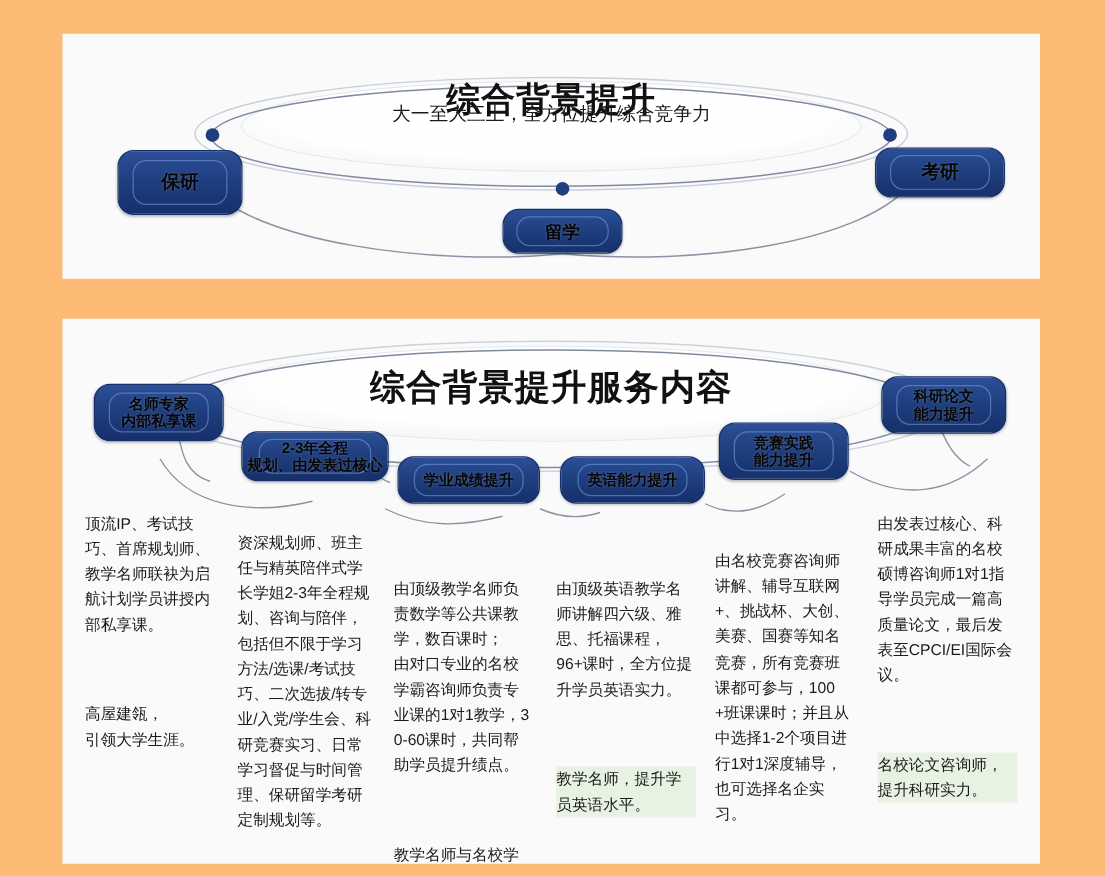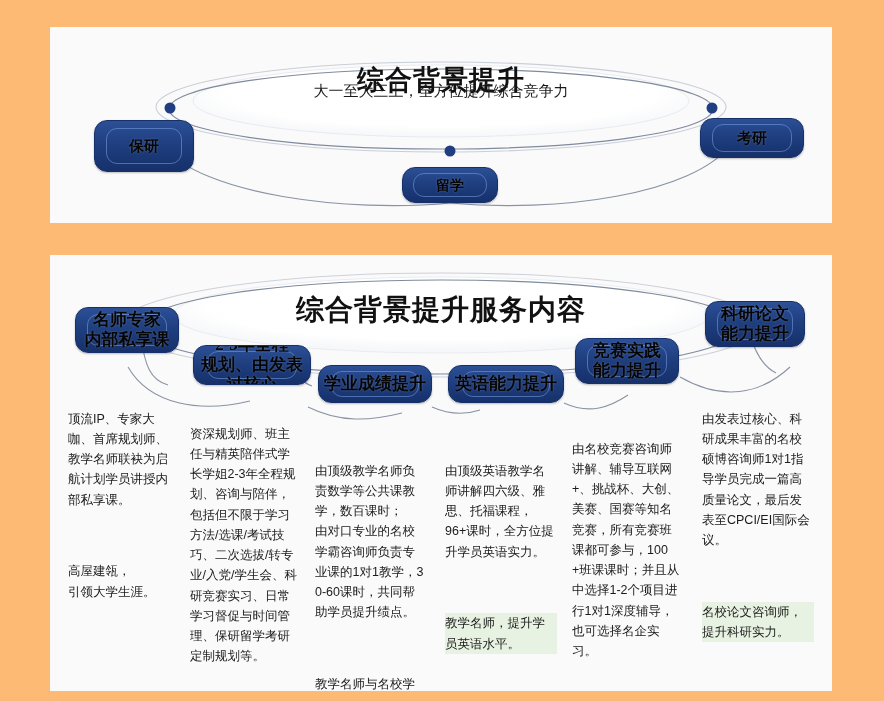--- a/index.html
+++ b/index.html
@@ -92,21 +92,21 @@
     color: #060606;
     text-shadow: 0 0 2px rgba(255,255,255,0.25);
   }
 
   
   #node-baoyan { left: 44px; top: 93px;  width: 100px; height: 52px; font-size: 15px; }
   #node-kaoyan { left: 650px; top: 91px; width: 104px; height: 40px; font-size: 15px; }
   #node-liuxue { left: 352px; top: 140px; width: 96px;  height: 36px; font-size: 14px; text-align: center; }
 
   
-  .mnode { font-size: 17px; font-family: Liberation Serif, serif; }
+  .mnode { font-size: 12px; }
   #node-c1 { left: 25px;  top: 52px;  width: 104px; height: 46px; }
   #node-c2 { left: 143px; top: 90px;  width: 118px; height: 40px; }
   #node-c3 { left: 268px; top: 110px; width: 114px; height: 38px; }
   #node-c4 { left: 398px; top: 110px; width: 116px; height: 38px; }
   #node-c5 { left: 525px; top: 83px;  width: 104px; height: 46px; text-align: center; }
   #node-c6 { left: 655px; top: 46px;  width: 100px; height: 46px; }
 
   
   .col {
     position: absolute;
@@ -229,21 +229,21 @@
     <div class="node mnode" id="node-c5">
       <span class="nlabel">竞赛实践</span>
       <span class="nlabel">能力提升</span>
     </div>
     <div class="node mnode" id="node-c6">
       <span class="nlabel">科研论文</span>
       <span class="nlabel">能力提升</span>
     </div>
 
     <div class="col" id="col-1">
-      <p>顶流IP、专家大咖、首席规划师、教学名师联袂为启航计划学员讲授内部私享课。</p>
+      <p>顶流IP、考试技巧、首席规划师、教学名师联袂为启航计划学员讲授内部私享课。</p>
       <p>高屋建瓴，
 引领大学生涯。</p>
     </div>
 
     <div class="col" id="col-2">
       <p>资深规划师、班主任与精英陪伴式学长学姐2-3年全程规划、咨询与陪伴，包括但不限于学习方法/选课/考试技巧、二次选拔/转专业/入党/学生会、科研竞赛实习、日常学习督促与时间管理、保研留学考研定制规划等。</p>
       
     </div>
 
     <div class="col" id="col-3">

